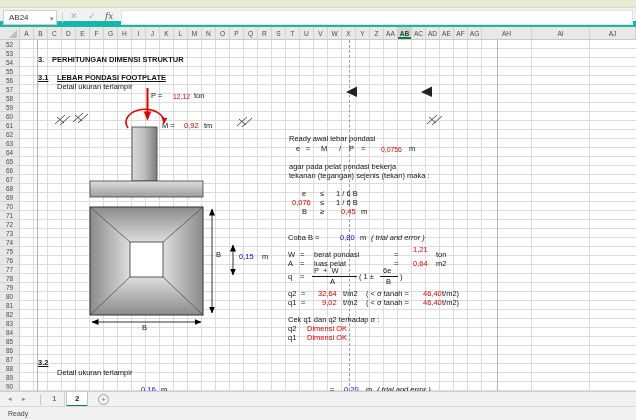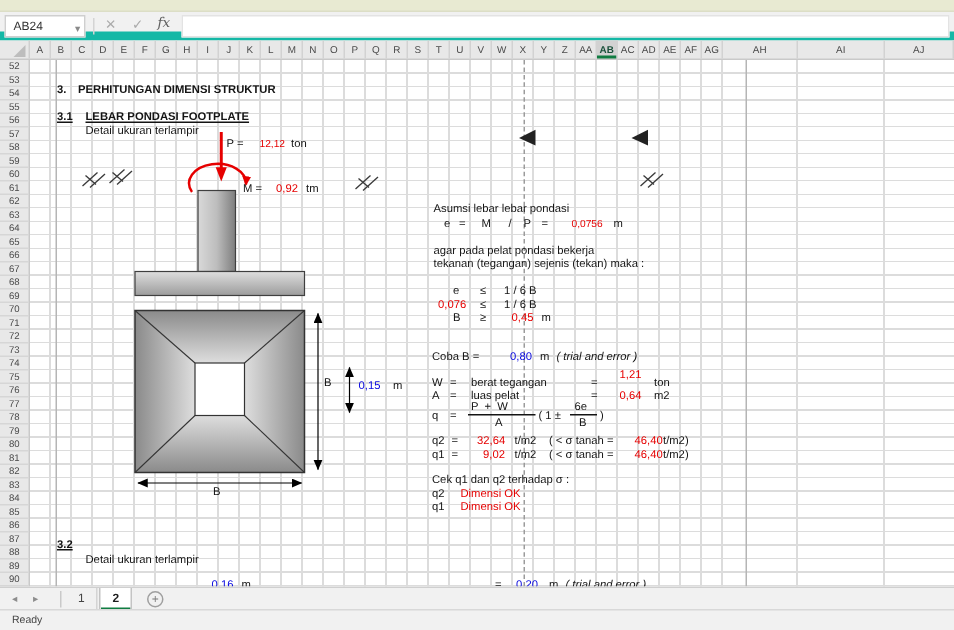--- a/index.html
+++ b/index.html
@@ -228,21 +228,21 @@
     <span class="cell b" style="left: 52px; top: 56px;">PERHITUNGAN DIMENSI STRUKTUR</span>
     <span class="cell b u" style="left: 38px; top: 74px;">3.1</span>
     <span class="cell b u" style="left: 57px; top: 74px;">LEBAR PONDASI FOOTPLATE</span>
     <span class="cell " style="left: 57px; top: 83px;">Detail ukuran terlampir</span>
     <span class="cell " style="left: 151px; top: 92px;">P =</span>
     <span class="cell r sm" style="left: 173px; top: 93px;">12,12</span>
     <span class="cell " style="left: 194px; top: 92px;">ton</span>
     <span class="cell " style="left: 162px; top: 122px;">M =</span>
     <span class="cell r" style="left: 184px; top: 122px;">0,92</span>
     <span class="cell " style="left: 204px; top: 122px;">tm</span>
-    <span class="cell " style="left: 289px; top: 135px;">Asumsi lebar lebar pondasi</span>
+    <span class="cell " style="left: 289px; top: 135px;">Ready awal lebar pondasi</span>
     <span class="cell " style="left: 296px; top: 145px;">e</span>
     <span class="cell " style="left: 306px; top: 145px;">=</span>
     <span class="cell " style="left: 321px; top: 145px;">M</span>
     <span class="cell " style="left: 339px; top: 145px;">/</span>
     <span class="cell " style="left: 349px; top: 145px;">P</span>
     <span class="cell " style="left: 361px; top: 145px;">=</span>
     <span class="cell r sm" style="left: 381px; top: 146px;">0,0756</span>
     <span class="cell " style="left: 409px; top: 145px;">m</span>
     <span class="cell " style="left: 289px; top: 163px;">agar pada pelat pondasi bekerja</span>
     <span class="cell " style="left: 289px; top: 172px;">tekanan (tegangan) sejenis (tekan) maka :</span>
@@ -255,21 +255,21 @@
     <span class="cell " style="left: 302px; top: 208px;">B</span>
     <span class="cell " style="left: 320px; top: 208px;">≥</span>
     <span class="cell r" style="left: 341px; top: 208px;">0,45</span>
     <span class="cell " style="left: 361px; top: 208px;">m</span>
     <span class="cell " style="left: 288px; top: 234px;">Coba B =</span>
     <span class="cell bb" style="left: 340px; top: 234px;">0,80</span>
     <span class="cell " style="left: 360px; top: 234px;">m</span>
     <span class="cell i" style="left: 371px; top: 234px;">( trial and error )</span>
     <span class="cell " style="left: 288px; top: 251px;">W</span>
     <span class="cell " style="left: 300px; top: 251px;">=</span>
-    <span class="cell " style="left: 314px; top: 251px;">berat tegangan</span>
+    <span class="cell " style="left: 314px; top: 251px;">berat pondasi</span>
     <span class="cell " style="left: 394px; top: 251px;">=</span>
     <span class="cell r" style="left: 413px; top: 246px; text-align: center;">1,21</span>
     <span class="cell " style="left: 436px; top: 251px;">ton</span>
     <span class="cell " style="left: 288px; top: 260px;">A</span>
     <span class="cell " style="left: 300px; top: 260px;">=</span>
     <span class="cell " style="left: 314px; top: 260px;">luas pelat</span>
     <span class="cell " style="left: 394px; top: 260px;">=</span>
     <span class="cell r" style="left: 413px; top: 260px;">0,64</span>
     <span class="cell " style="left: 436px; top: 260px;">m2</span>
     <span class="cell " style="left: 288px; top: 273px;">q</span>

